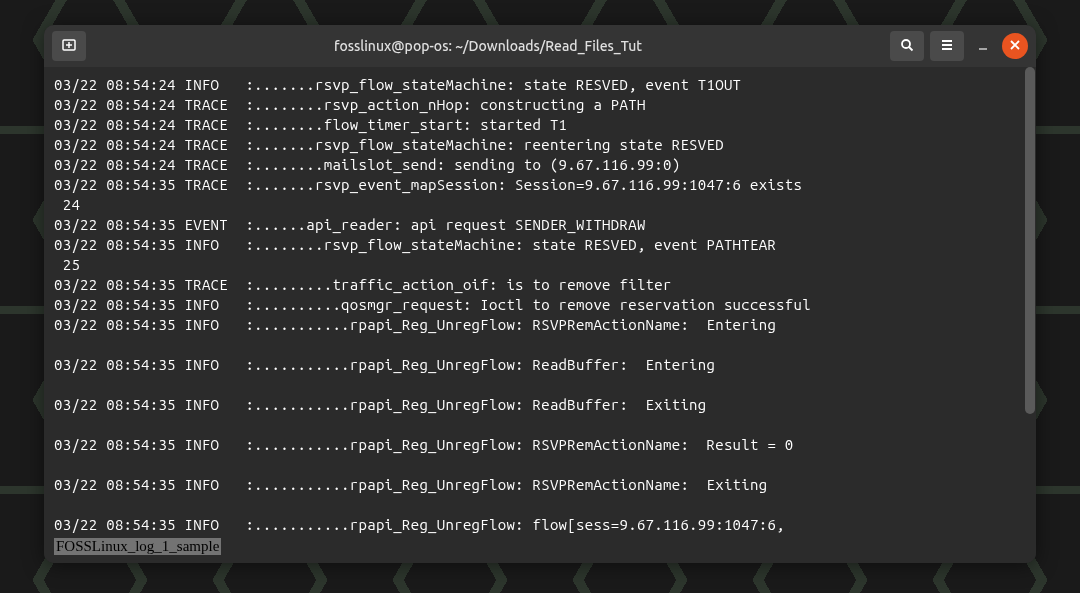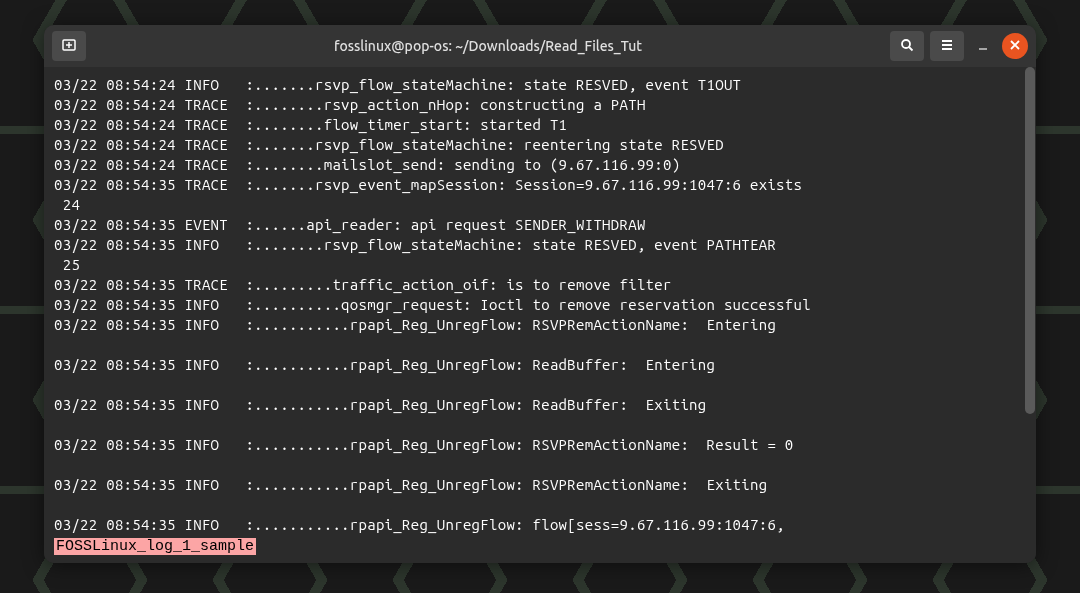--- a/index.html
+++ b/index.html
@@ -116,25 +116,25 @@
       font-family: 'Ubuntu Mono', 'DejaVu Sans Mono', monospace;
       letter-spacing: 0.3px;
     }
     .log-line {
       white-space: pre;
     }
     .status-bar {
       position: absolute;
       bottom: 8px;
       left: 10px;
-      background: #fca5a5;
+      background: #737373;
       color: #000000;
       padding: 0 2px;
       font-size: 15px;
-      font-family: Liberation Mono, monospace;
+      font-family: Liberation Serif, serif;
     }
     .scrollbar {
       position: absolute;
       right: 1px;
       top: 0;
       width: 10px;
       height: 70%;
       background: #5a5a5a;
       border-radius: 5px;
     }

